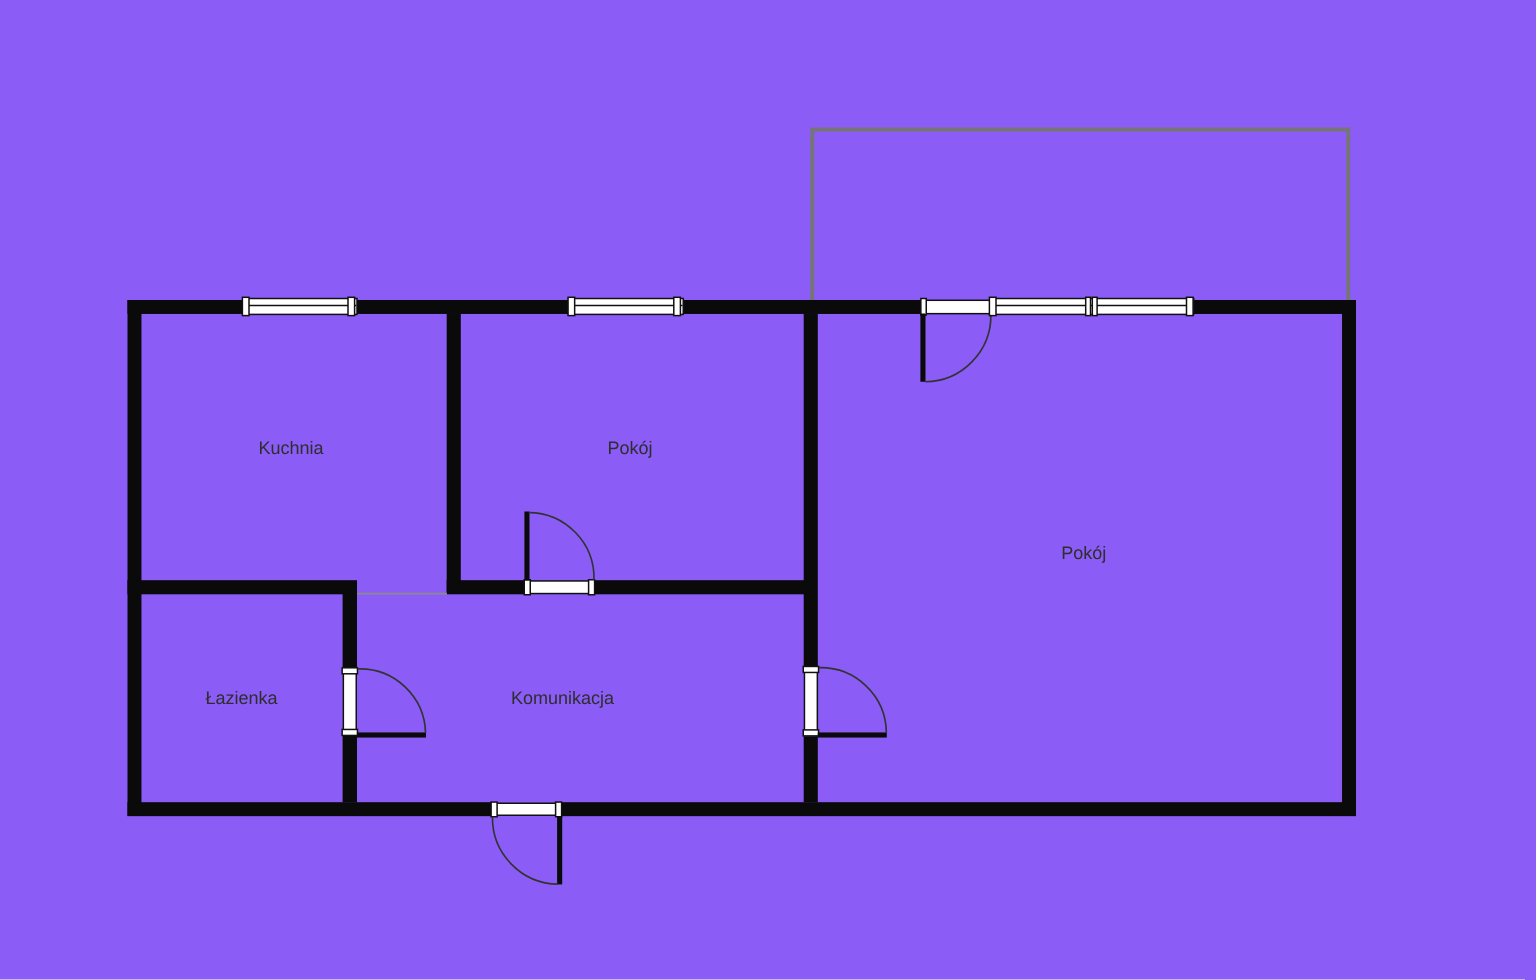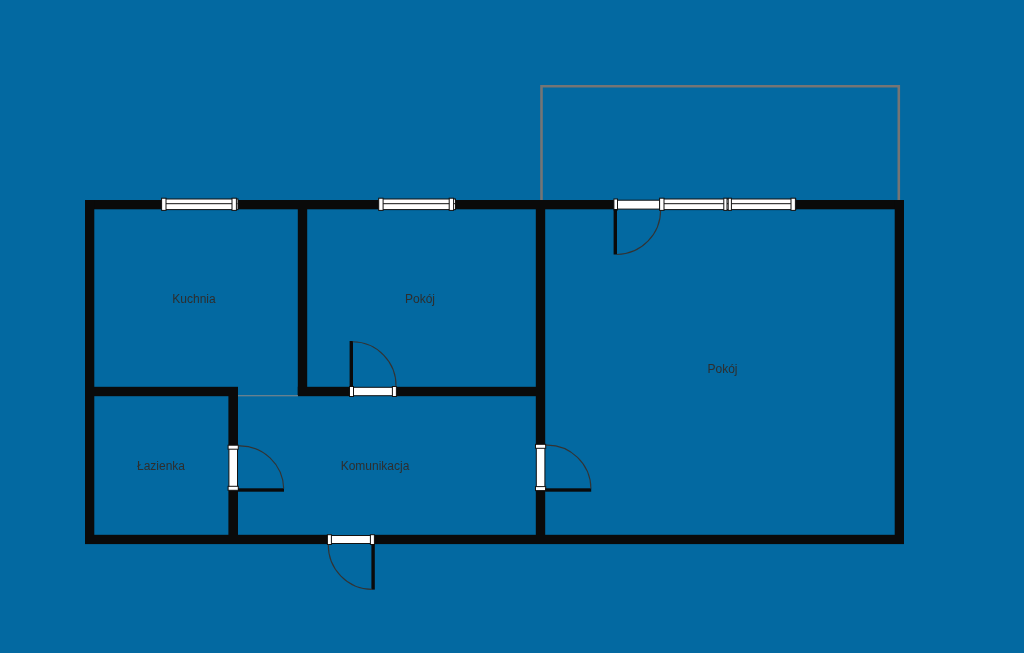--- a/index.html
+++ b/index.html
@@ -1,16 +1,16 @@
 <!DOCTYPE html>
 <html><head>
 <meta charset="utf-8">
 <style>
   html,body{margin:0;padding:0;background:#ffffff;}
-  .wrap{width:1024px;height:653px;position:relative;background:#0369a1;}
+  .wrap{width:1024px;height:653px;position:relative;background:#8b5cf6;}
   text{font-family:"Liberation Sans",sans-serif;fill:#2e2e2e;}
 </style>
 </head>
 <body>
 <div class="wrap">
 <svg width="1024" height="653" viewBox="0 0 1024 653">
 
 <g>
   <path d="M 541.5 207 L 541.5 86.3 L 898.8 86.3 L 898.8 207" fill="none" stroke="#757575" stroke-width="2.6"></path>
 </g>

